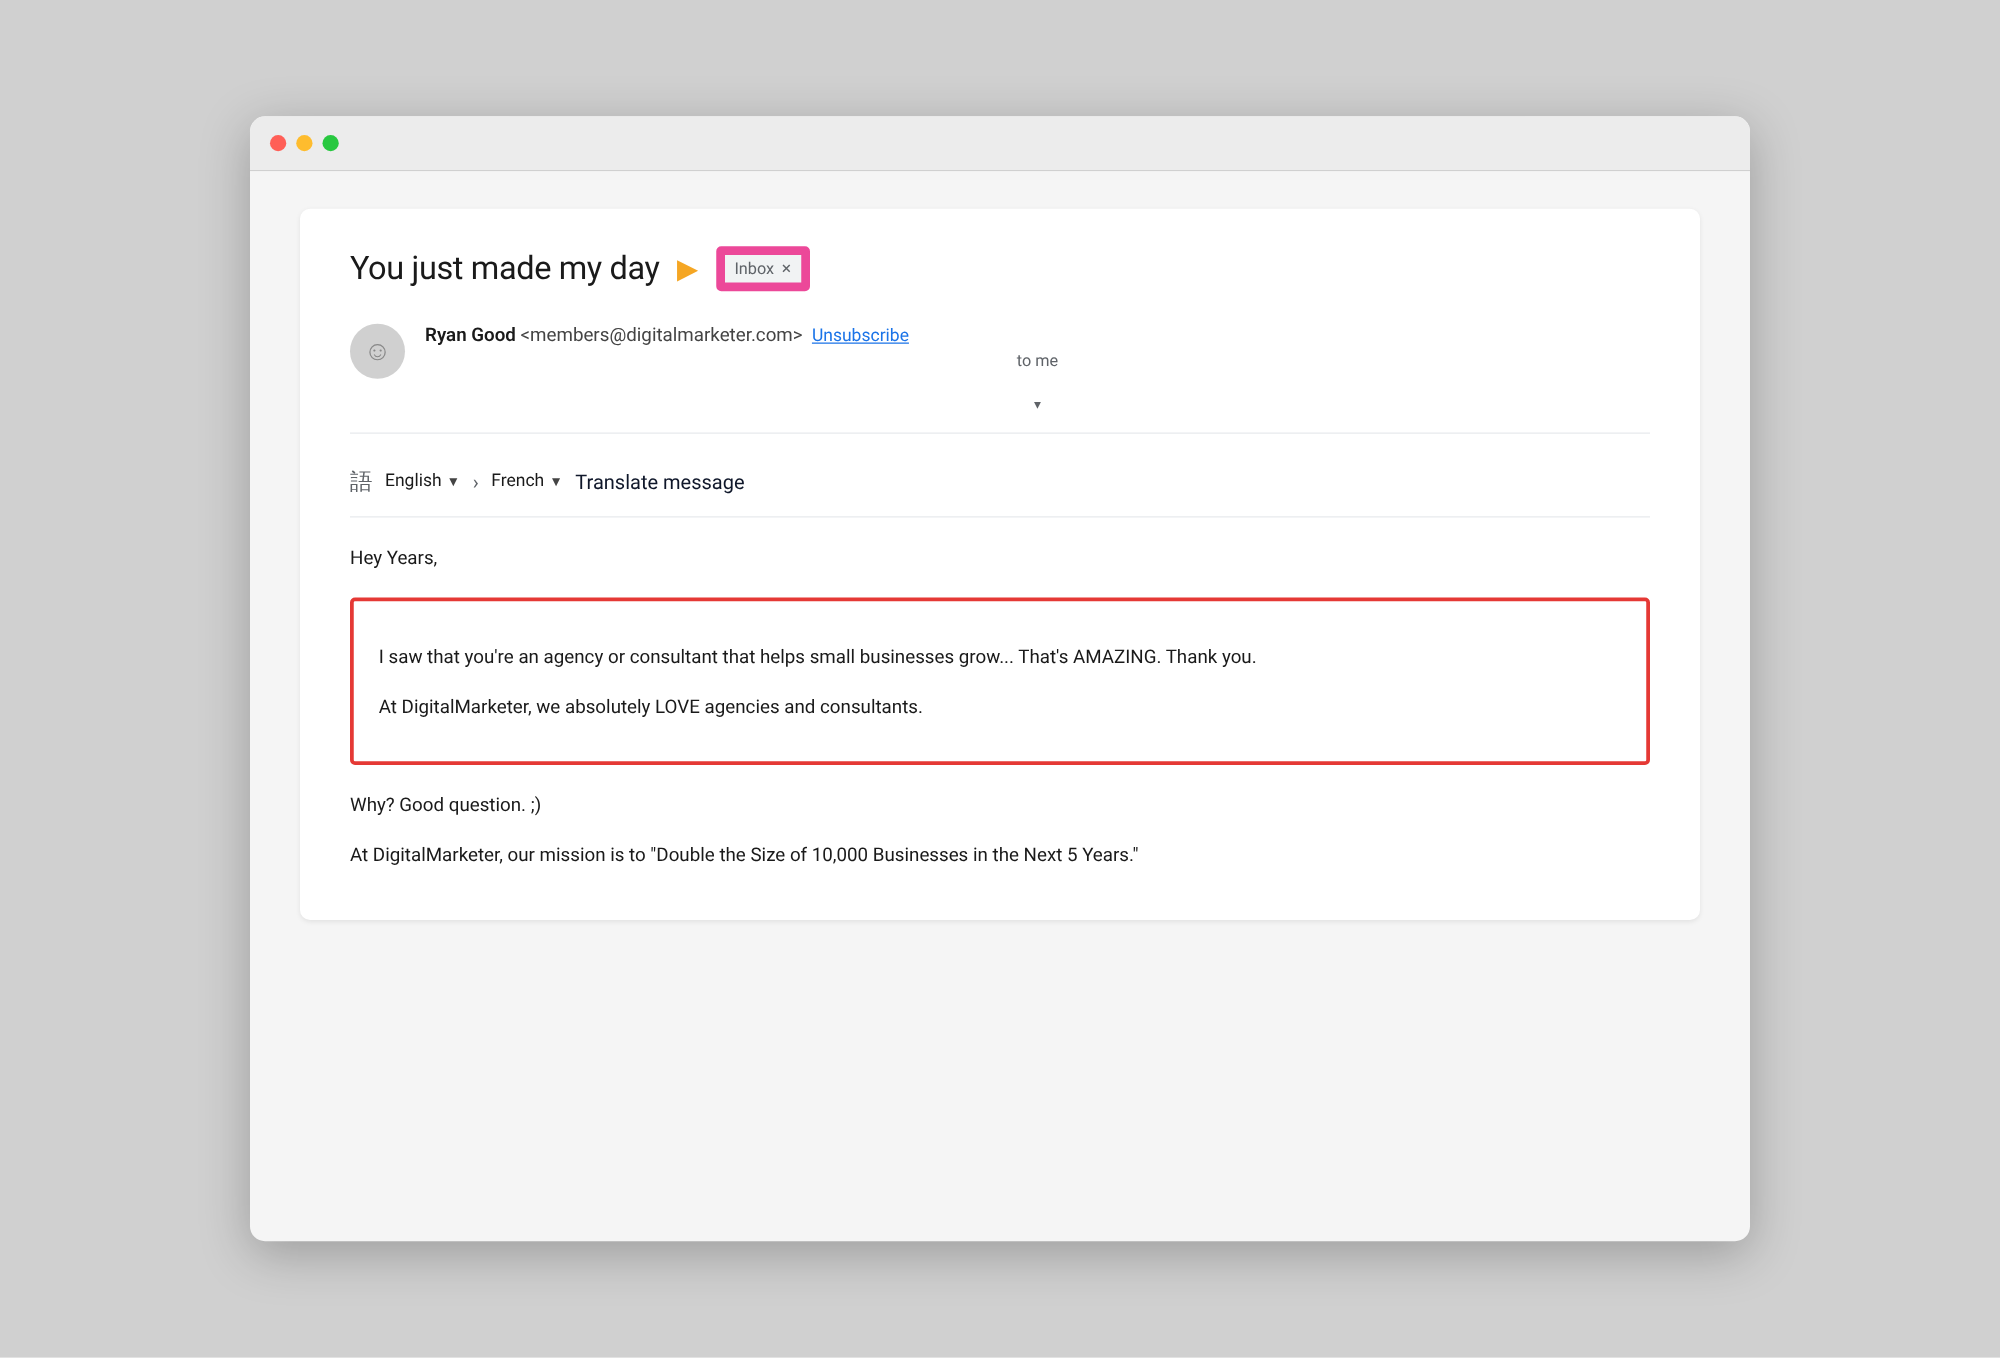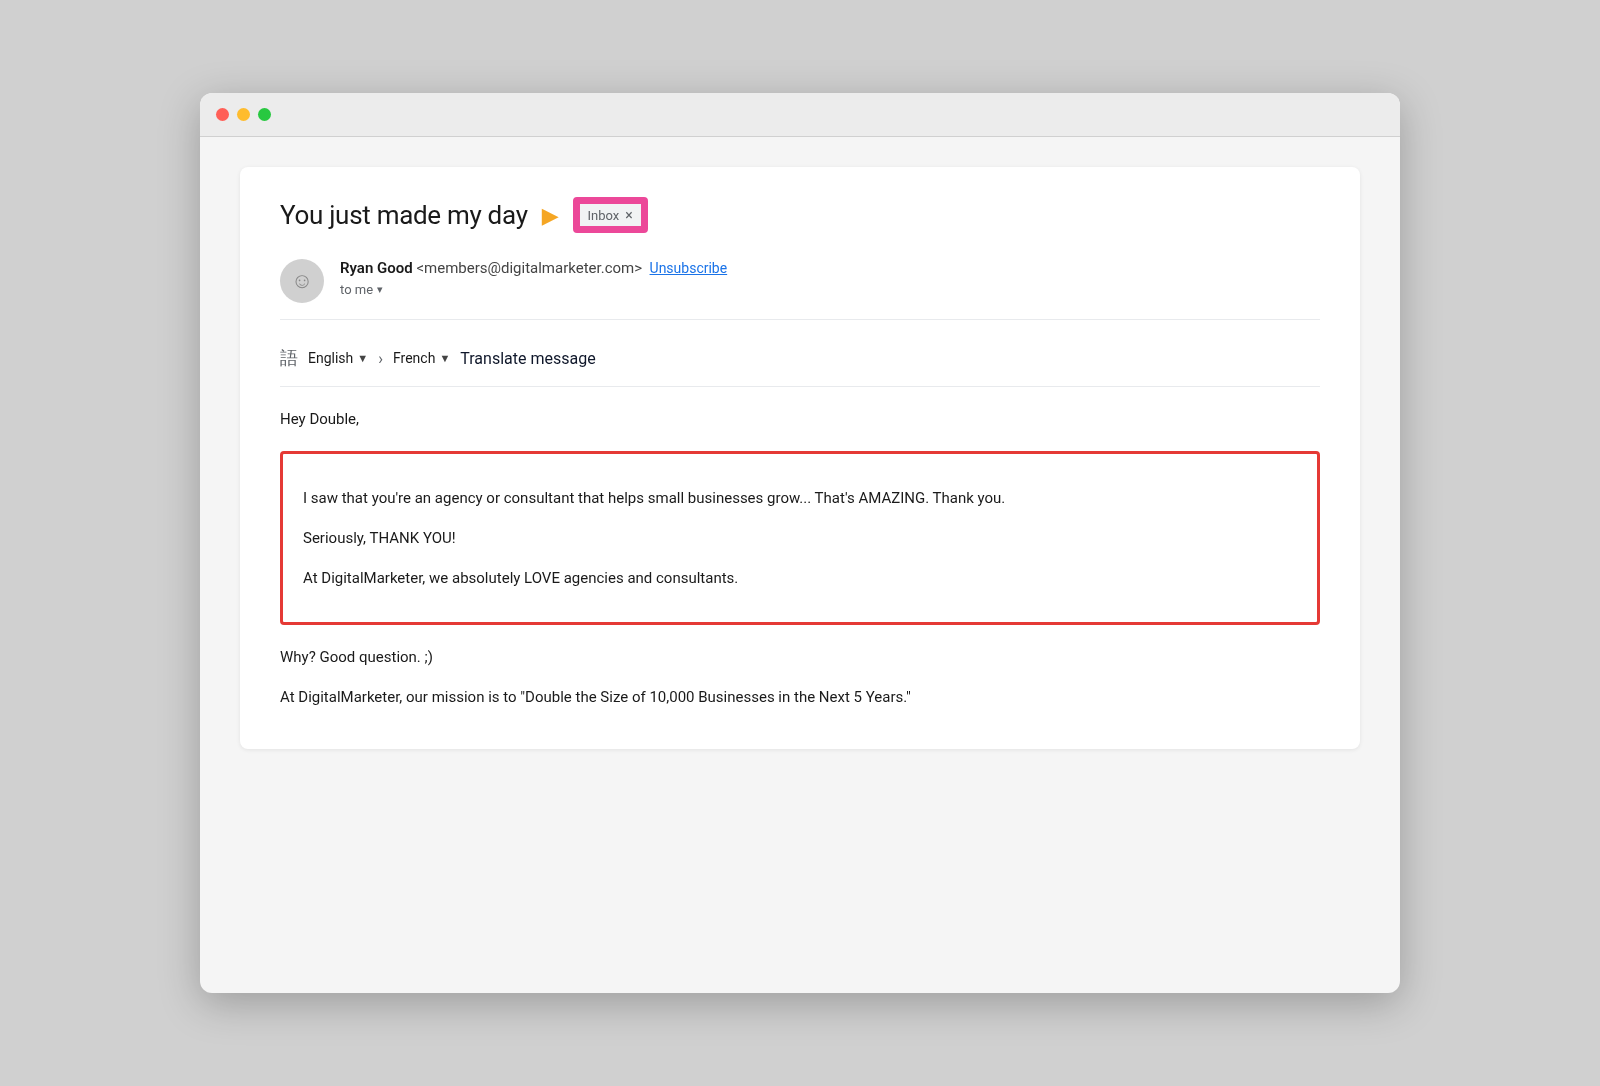--- a/index.html
+++ b/index.html
@@ -144,22 +144,23 @@
       text-decoration: underline;
       cursor: pointer;
       font-size: 14px;
     }
 
     .to-me {
       font-size: 13px;
       color: #5f6368;
       display: flex;
       align-items: center;
-      gap: 4px;
+      gap: 20px;
       margin-top: 2px;
+      flex-direction: column;
     }
 
     .to-me-arrow {
       font-size: 11px;
       color: #5f6368;
     }
 
     .translate-bar {
       display: flex;
       align-items: center;
@@ -282,25 +283,24 @@
       <span class="translate-arrow">›</span>
       <span class="lang-select">
         <span>French</span>
         <span class="lang-arrow">▼</span>
       </span>
       <a class="translate-link">Translate message</a>
     </div>
 
     <div class="email-body">
 
-      <div class="greeting">Hey Double,</div>
+      <div class="greeting">Hey Years,</div>
 
       <div class="highlighted-box">
         <p>I saw that you're an agency or consultant that helps small businesses grow... That's AMAZING. Thank you.</p>
-        <p>Seriously, THANK YOU!</p>
         <p>At DigitalMarketer, we absolutely LOVE agencies and consultants.</p>
       </div>
 
       <div class="body-paragraph">Why? Good question. ;)</div>
       <div class="body-paragraph">At DigitalMarketer, our mission is to "Double the Size of 10,000 Businesses in the Next 5 Years."</div>
 
     </div>
   </div>
 </div>
 

